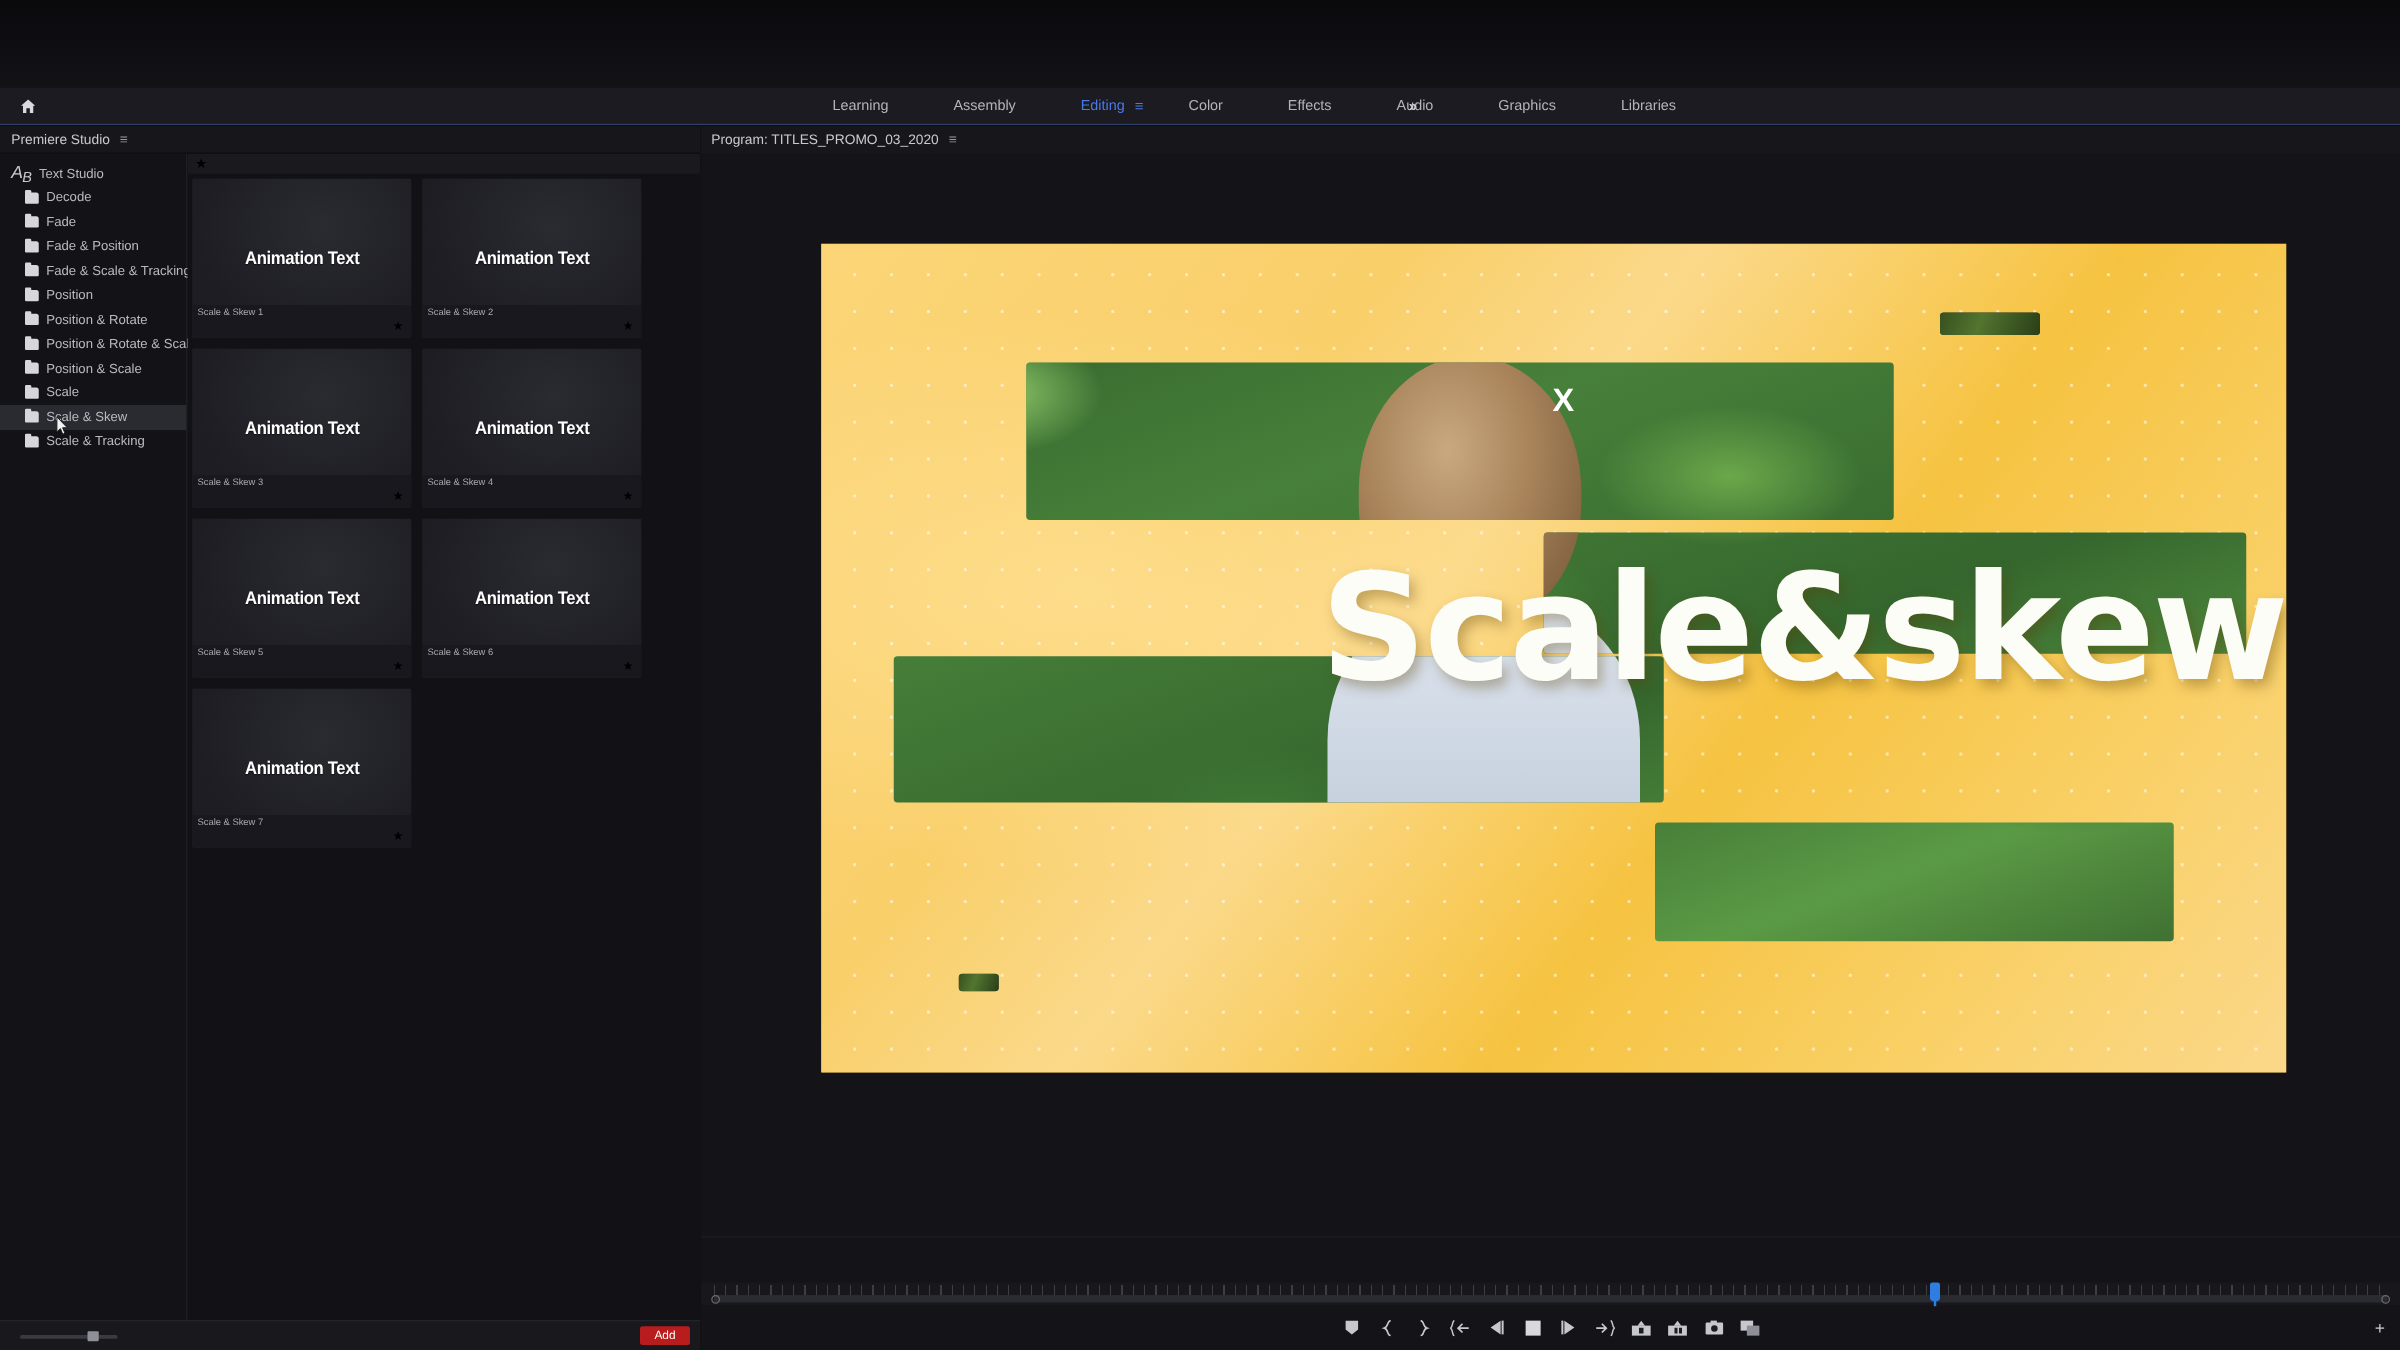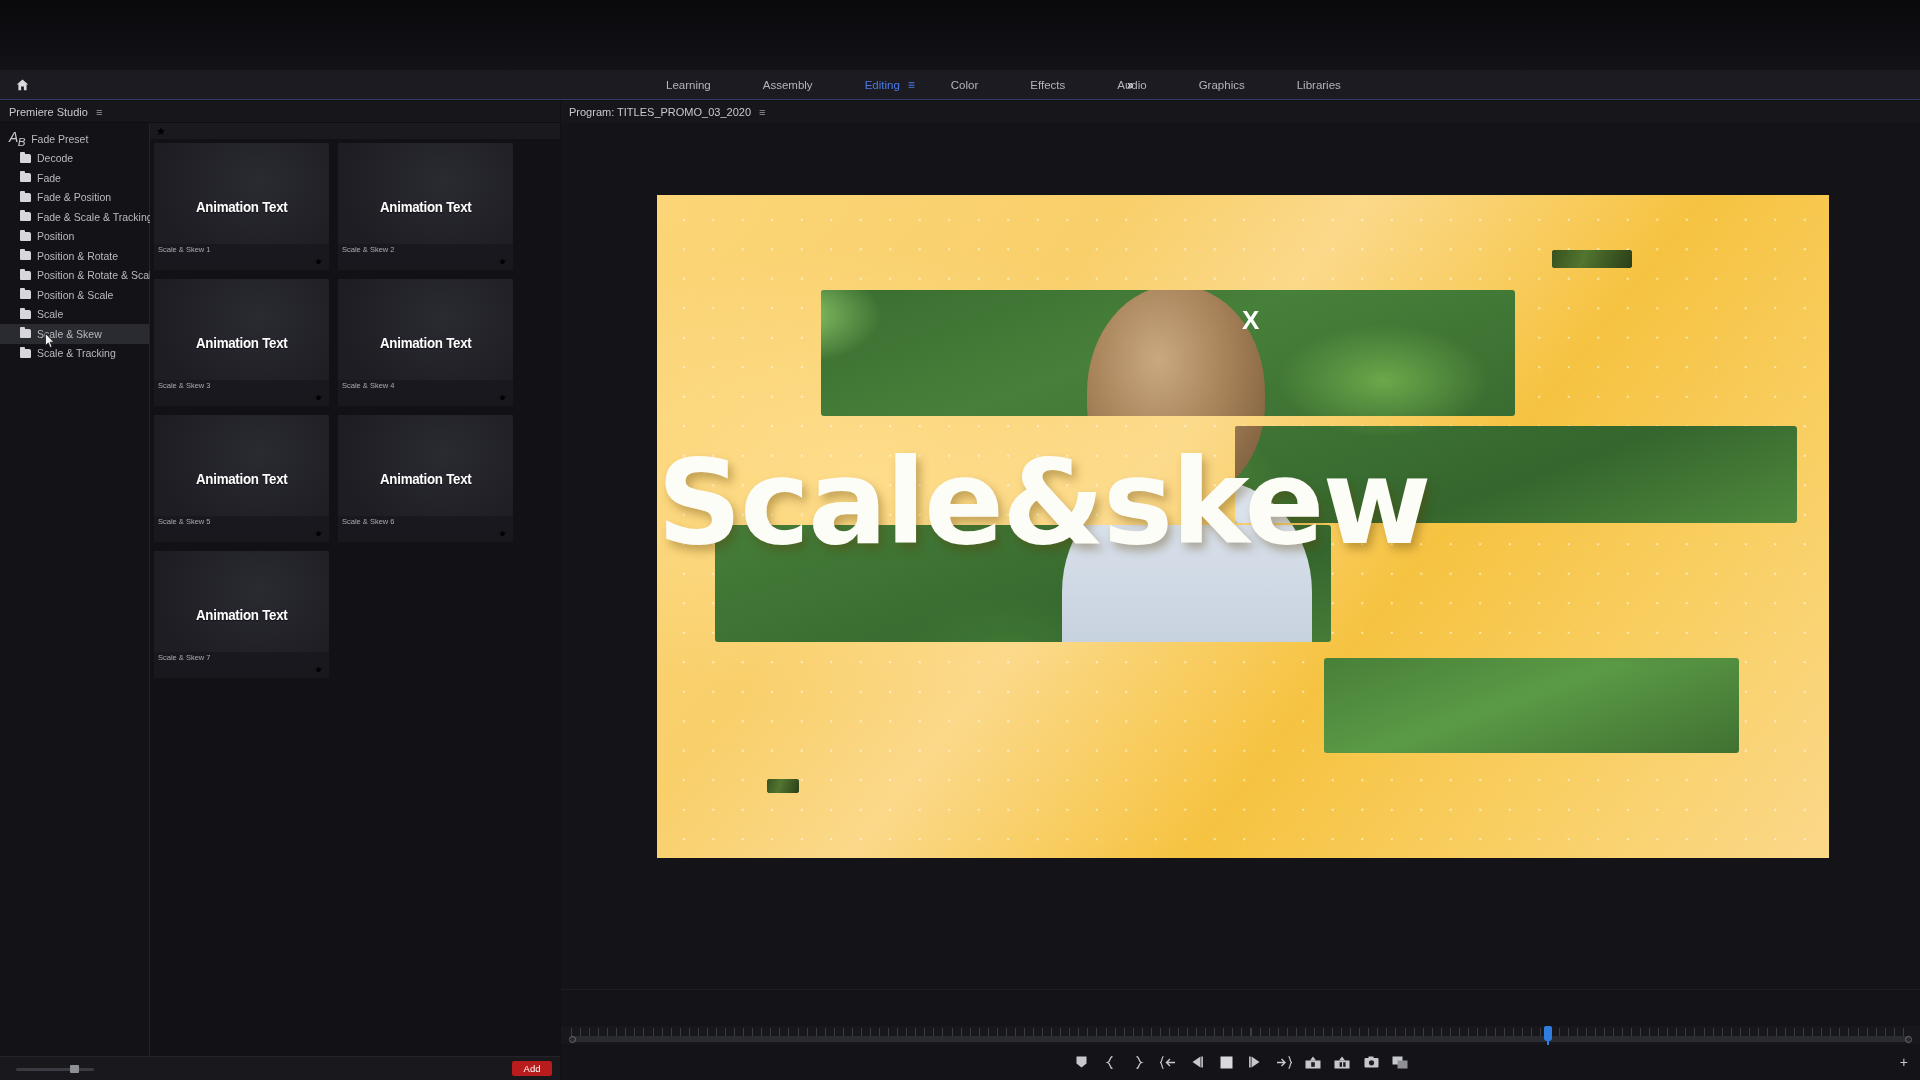--- a/index.html
+++ b/index.html
@@ -114,21 +114,21 @@
   }
   .figure-body {
     position:absolute; border-radius:40% 40% 10% 10%;
     background: linear-gradient(180deg,#dfe6ef 0%, #c6d1de 60%, #aab7c7 100%);
   }
 
   .small-chip { position:absolute; background:#2b3b23; border-radius:3px; overflow:hidden; }
   .small-chip .g { position:absolute; inset:0;
       background: linear-gradient(110deg,#37511f 0%, #52752f 40%, #2a3e18 100%); }
 
-  .title-text { position:absolute; left:0; top:0; width:100%; text-align:left;
+  .title-text { position:absolute; left:0; top:0; width:100%; text-align:right;
      font-family:"DejaVu Sans", sans-serif; font-weight:bold; color:#fdfdf7;
      letter-spacing:-2px; text-shadow: 4px 6px 10px rgba(90,60,0,.35); }
   .x-mark { position:absolute; color:#ffffff; font-weight:bold; font-family:"Liberation Sans",sans-serif; }
 
   
   .pm-tcbar { position:absolute; left:0; bottom:52px; width:1359px; height:26px; display:flex; align-items:center;}
   .tc-left { position:absolute; left:15px; display:flex; align-items:center; gap:14px; }
   .tc-current { color:#4a79e8; font-size:12px; font-family:"Liberation Sans",sans-serif; letter-spacing:.2px;}
   .dropdown { height:17px; min-width:56px; background:#232329; border-radius:2px; display:flex; align-items:center;
       justify-content:space-between; padding:0 5px; font-size:10.5px; color:#c3c3ca; gap:10px; cursor:pointer;}
@@ -189,21 +189,21 @@
       <span class="lp-title">Premiere Studio</span>
       <span class="lp-hamb">≡</span>
     </div>
 
     <div class="lp-body">
 
       <div class="tree">
         <div class="tree-scroll">
           <div class="tree-row root">
             <span class="ab-icon">A<sub>B</sub></span>
-            <span class="tlabel">Fade Preset</span>
+            <span class="tlabel">Text Studio</span>
           </div>
           <div class="tree-row child">
             <span class="ficon"></span>
             <span class="tlabel">Decode</span>
           </div>
           <div class="tree-row child">
             <span class="ficon"></span>
             <span class="tlabel">Fade</span>
           </div>
           <div class="tree-row child">

